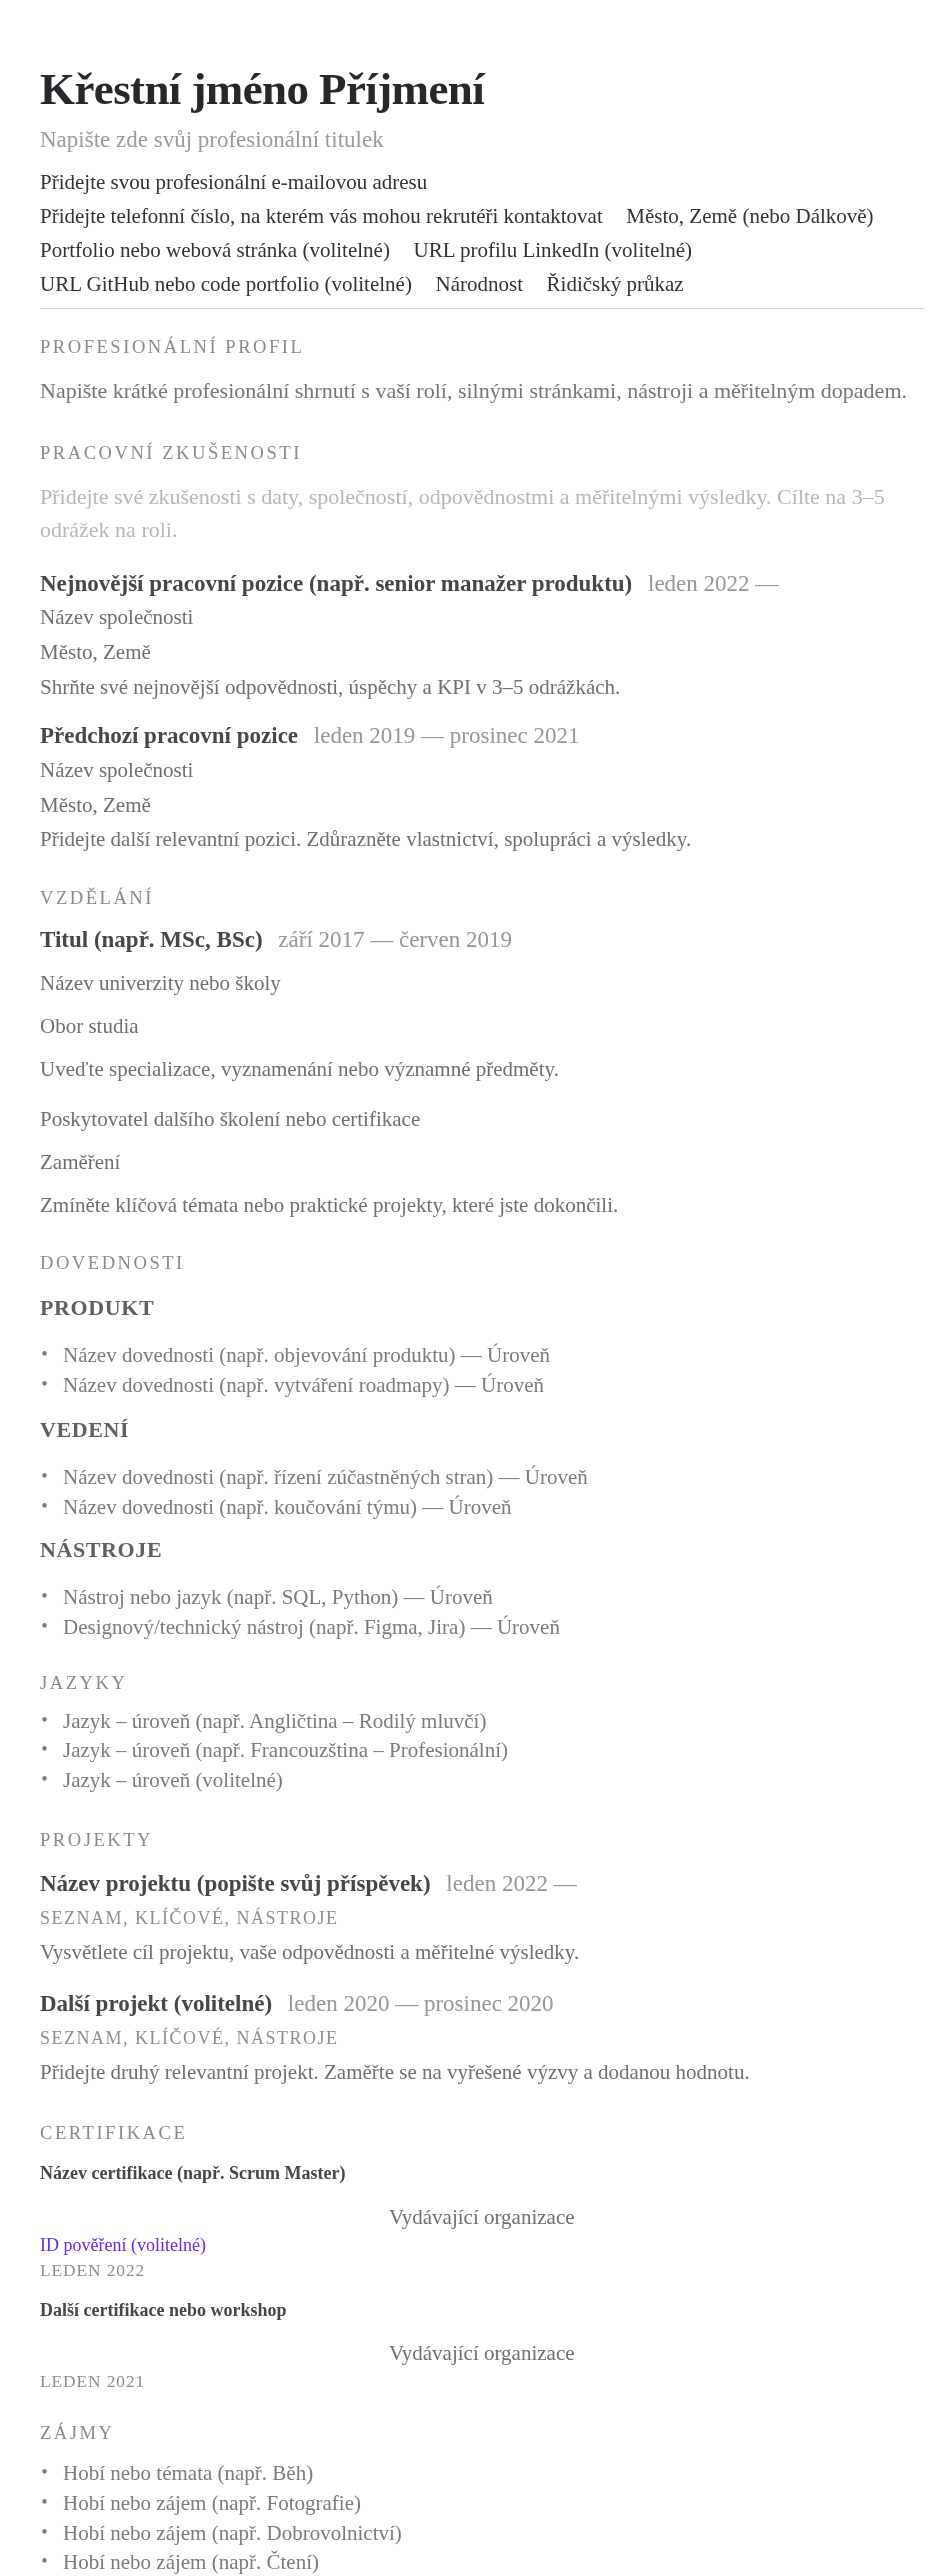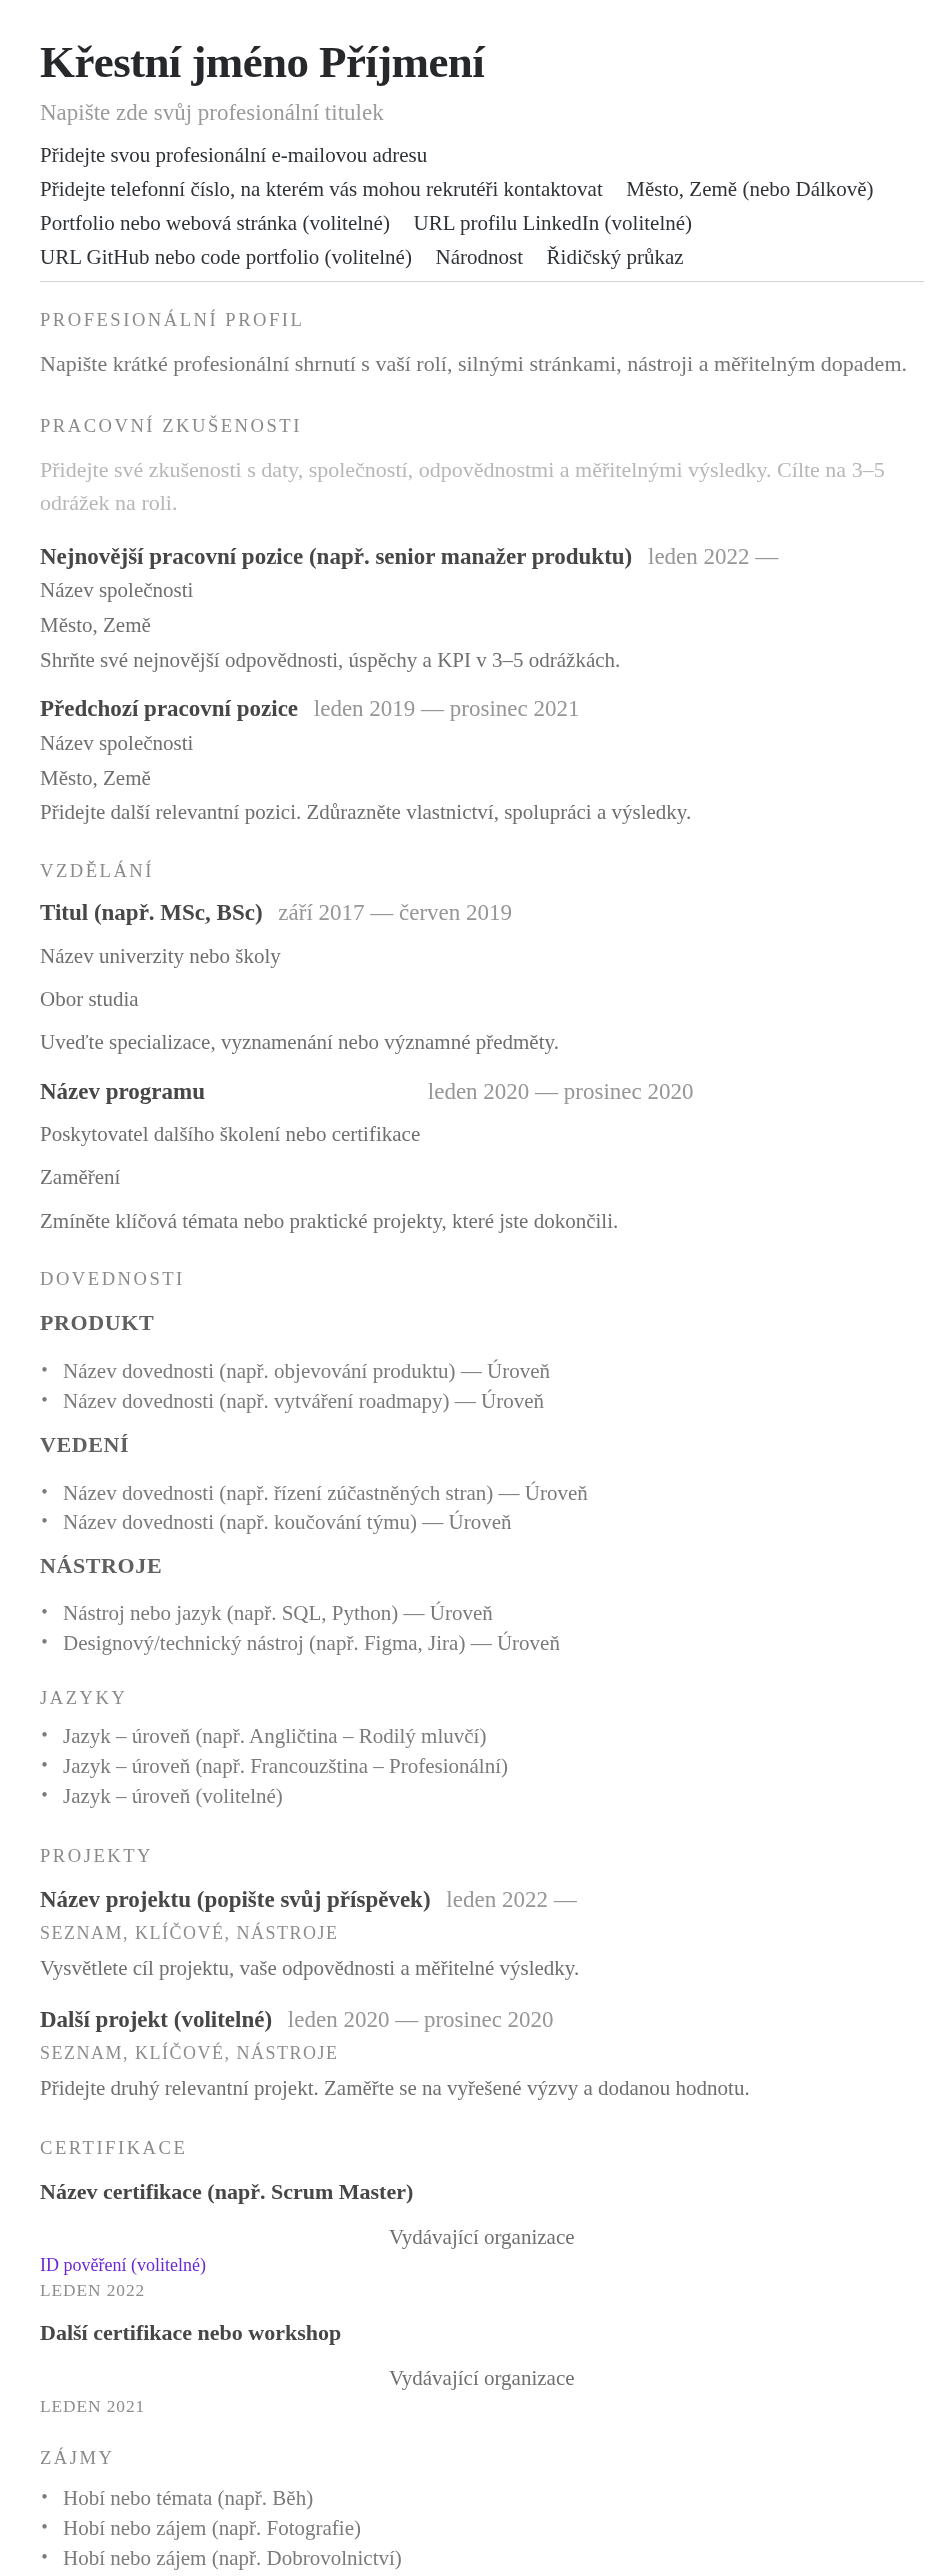--- a/index.html
+++ b/index.html
@@ -10,21 +10,21 @@
     box-sizing: border-box;
     padding: 32px 28.5px 0 40px;
     overflow: hidden;
     background: #ffffff;
     font-family: "Liberation Serif", "DejaVu Serif", serif;
     color: #6f6f6f;
   }
 
   
   .person-name {
-    margin: 6px 0 0 0;
+    margin: 33px 0 0 0;
     font-size: 45px;
     line-height: 1.08;
     font-weight: 700;
     color: #26282b;
     letter-spacing: -0.6px;
   }
   .headline {
     margin-top: 12.4px;
     font-size: 23px;
     line-height: 1.25;
@@ -123,21 +123,21 @@
     font-size: 18px;
     line-height: 1.2;
     letter-spacing: 1.5px;
     color: #8d8d8d;
   }
   .project-desc { margin-top: 10px; font-size: 21px; line-height: 1.3; color: #6f6f6f; }
 
   
   .cert-entry { margin-top: 21px; }
   .cert-entry.second { margin-top: 18.6px; }
-  .cert-title { font-size: 22px; line-height: 1.2; font-weight: 700; color: #474747; }
+  .cert-title { font-size: 18px; line-height: 1.2; font-weight: 700; color: #474747; }
   .cert-issuer { margin-top: 19px; font-size: 21px; line-height: 1.3; color: #6f6f6f; text-align: center; }
   .cert-credential { margin-top: 3.7px; font-size: 18px; line-height: 1.2; color: #6d28d9; }
   .cert-date { margin-top: 3.7px; font-size: 17.4px; line-height: 1.2; letter-spacing: 0.9px; color: #8d8d8d; }
 </style>
 </head>
 <body>
 
 <div class="page">
 
   <header>
@@ -203,24 +203,20 @@
       <div class="entry-title-row">
         <span class="entry-title">Titul (např. MSc, BSc)</span>
         <span class="entry-dates">září 2017 — červen 2019</span>
       </div>
       <div class="entry-line snug">Název univerzity nebo školy</div>
       <div class="entry-line snug">Obor studia</div>
       <div class="entry-line snug">Uveďte specializace, vyznamenání nebo významné předměty.</div>
     </div>
 
     <div class="entry tight">
-      <div class="entry-title-row">
-        <span class="entry-title">Název programu</span>
-        <span class="entry-dates date-far">leden 2020 — prosinec 2020</span>
-      </div>
       <div class="entry-line snug">Poskytovatel dalšího školení nebo certifikace</div>
       <div class="entry-line snug">Zaměření</div>
       <div class="entry-line snug">Zmíněte klíčová témata nebo praktické projekty, které jste dokončili.</div>
     </div>
   </section>
 
   <section>
     <h2 class="section-heading">DOVEDNOSTI</h2>
 
     <div>

